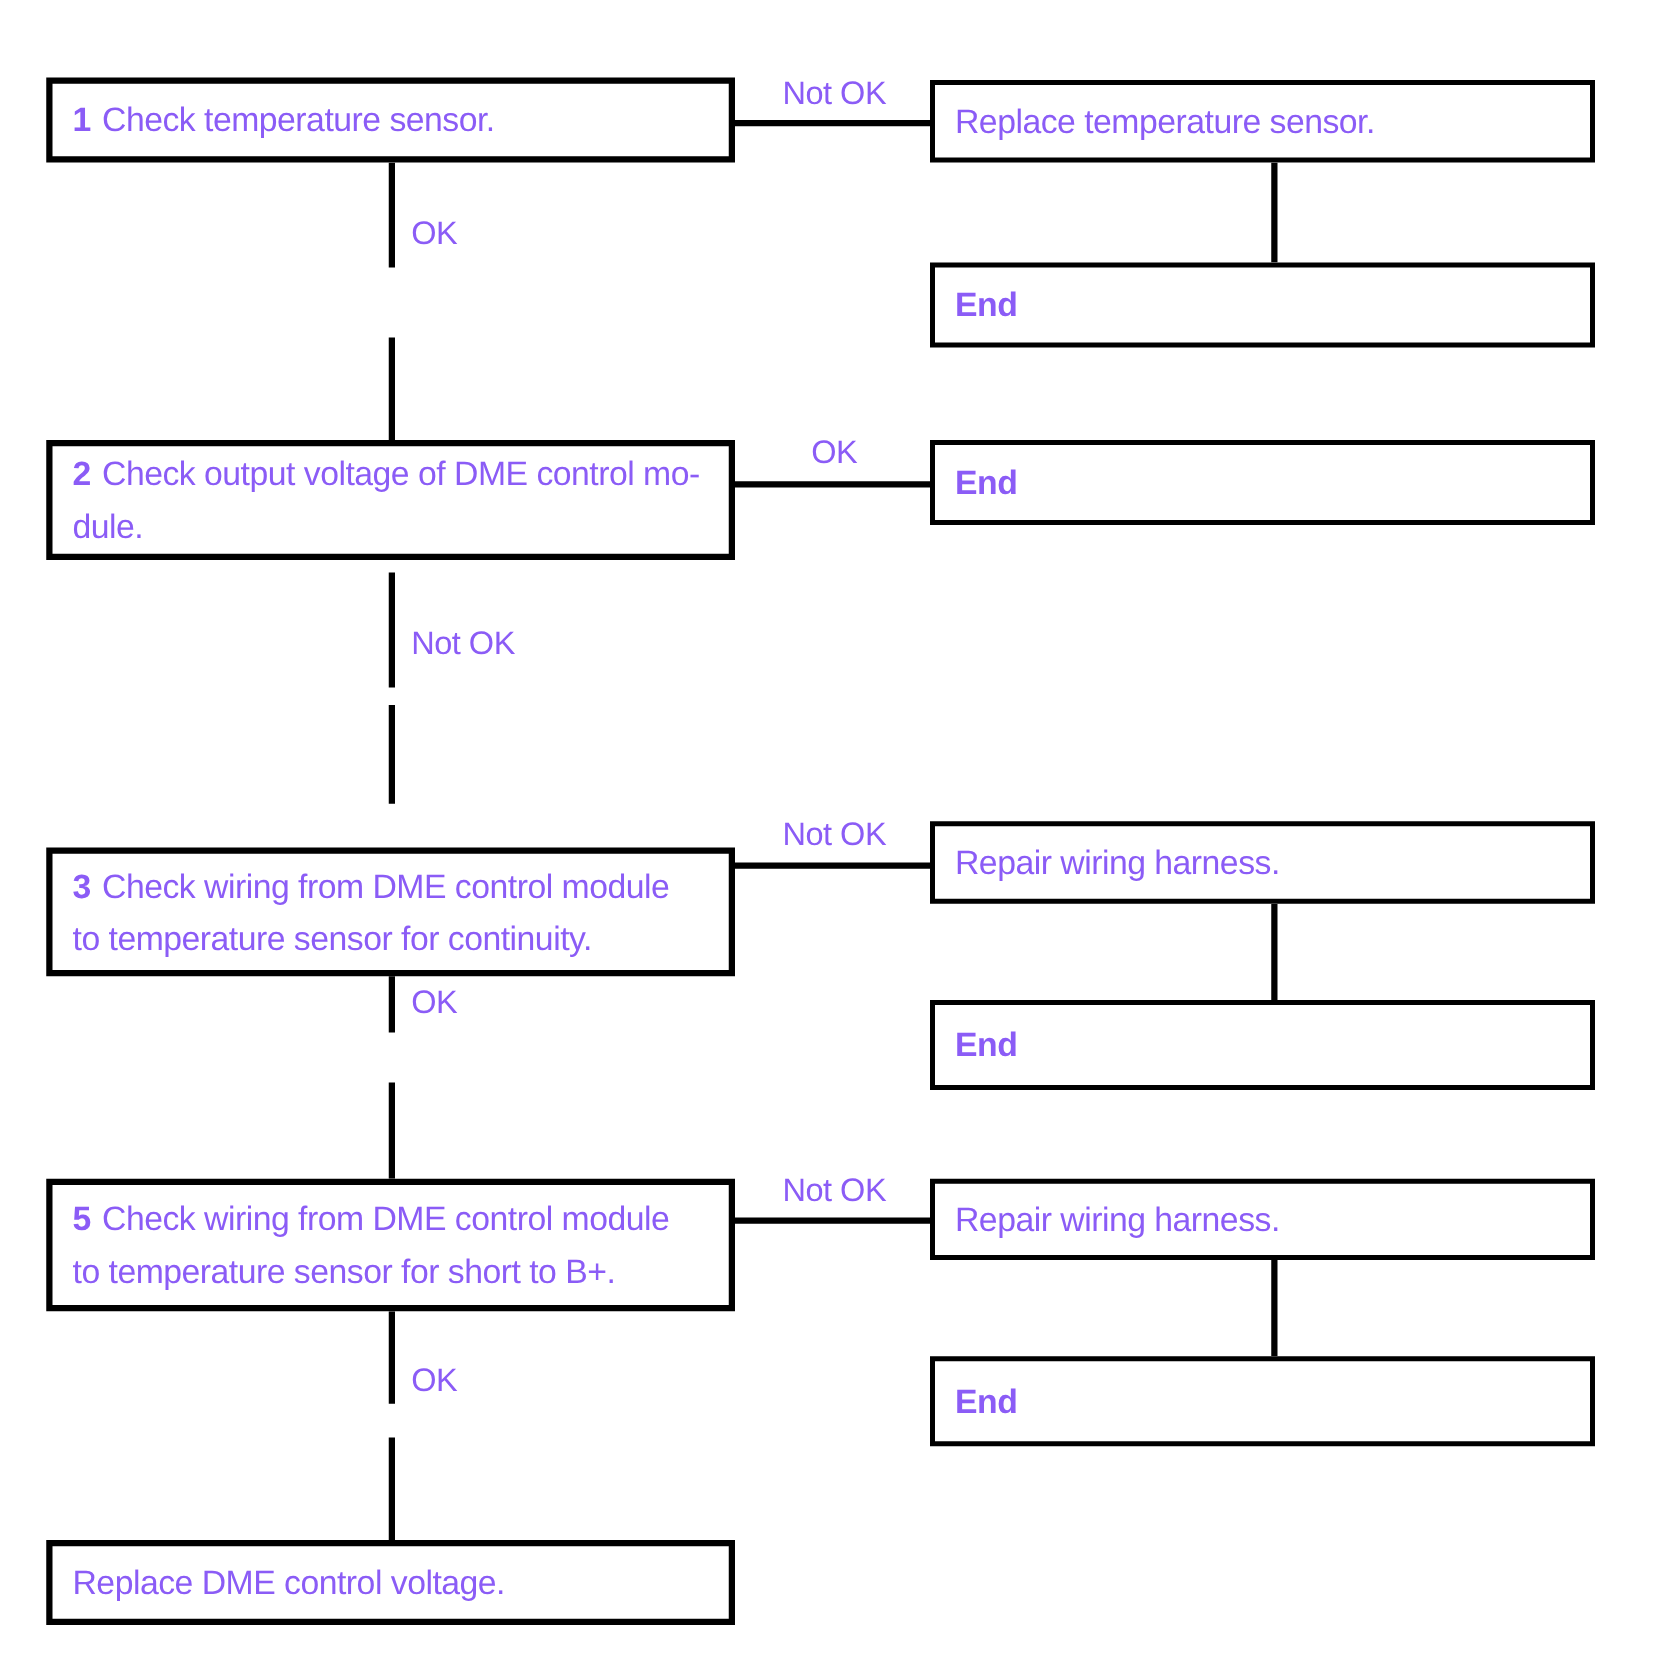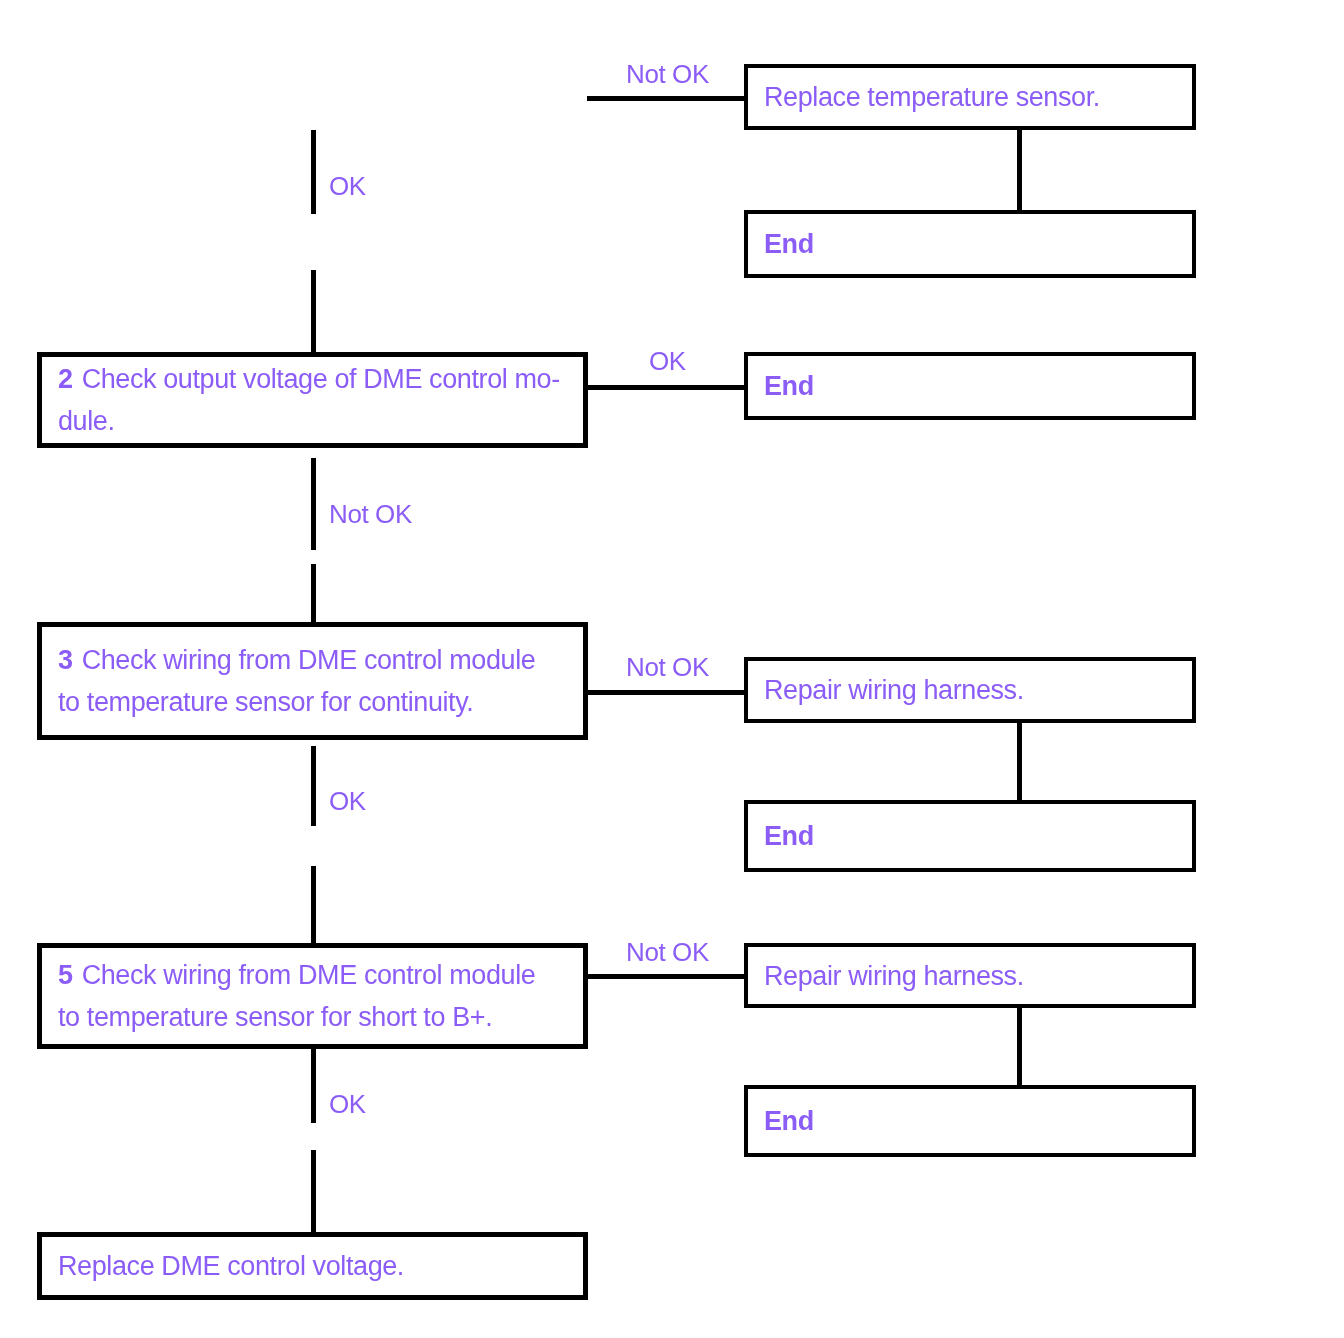--- a/index.html
+++ b/index.html
@@ -20,21 +20,21 @@
     position: absolute;
     background: #ffffff;
     box-sizing: border-box;
     display: flex;
     align-items: center;
     padding: 0 16px;
     font-size: 27px;
     line-height: 42px;
   }
   .left-col  { left: 37px;  width: 551px; border: 5px solid #000; }
-  .right-col { left: 744px; width: 452px; border: 4px solid #000; text-align: right; }
+  .right-col { left: 744px; width: 532px; border: 4px solid #000; text-align: right; }
   .num {
     font-weight: bold;
     margin-right: 9px;
   }
   .pre { white-space: pre-line; }
   .end-text { font-weight: bold; }
   .vline {
     position: absolute;
     width: 5px;
     background: #000;
@@ -80,29 +80,34 @@
 
   <div class="edge-label" style="left:626px;top:59px">Not OK</div>
   <div class="edge-label" style="left:329px;top:171px">OK</div>
   <div class="edge-label" style="left:649px;top:346px">OK</div>
   <div class="edge-label" style="left:329px;top:499px">Not OK</div>
   <div class="edge-label" style="left:626px;top:652px">Not OK</div>
   <div class="edge-label" style="left:329px;top:786px">OK</div>
   <div class="edge-label" style="left:626px;top:937px">Not OK</div>
   <div class="edge-label" style="left:329px;top:1089px">OK</div>
 
+  <div class="box left-col" style="top:62px;height:68px">
+    <div>
+      <span class="num">1</span><span class="pre">Check temperature sensor.</span>
+    </div>
+  </div>
 
   <div class="box left-col" style="top:352px;height:96px">
     <div>
       <span class="num">2</span><span class="pre">Check output voltage of DME control mo-
 dule.</span>
     </div>
   </div>
 
-  <div class="box left-col" style="top:622px;height:118px">
+  <div class="box left-col" style="top:678px;height:103px">
     <div>
       <span class="num">3</span><span class="pre">Check wiring from DME control module
 to temperature sensor for continuity.</span>
     </div>
   </div>
 
   <div class="box left-col" style="top:943px;height:106px">
     <div>
       <span class="num">5</span><span class="pre">Check wiring from DME control module
 to temperature sensor for short to B+.</span>

